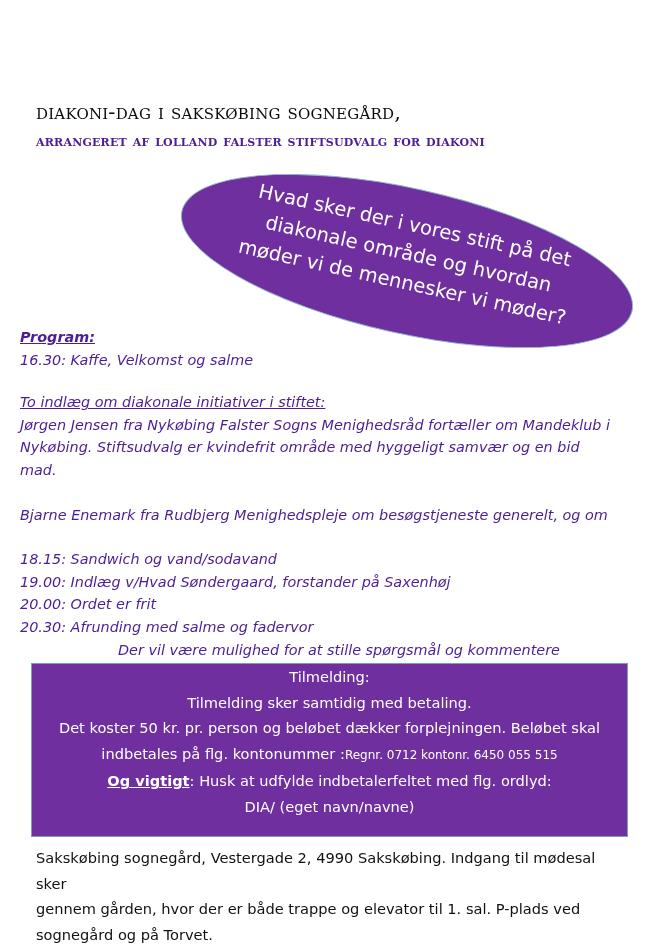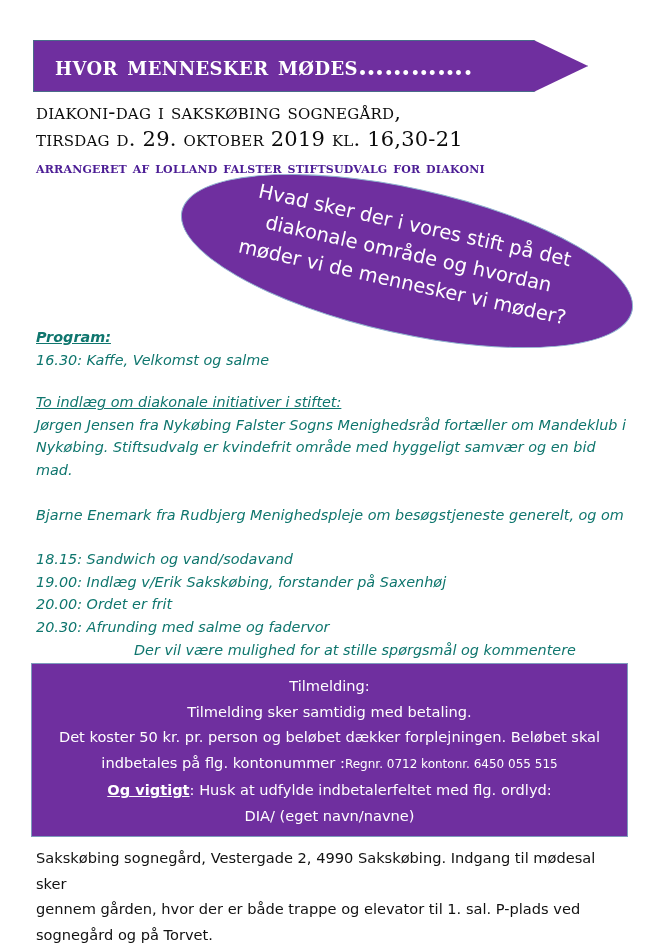--- a/index.html
+++ b/index.html
@@ -113,28 +113,28 @@
     font-family: "DejaVu Sans", sans-serif;
     font-size: 19.5px;
     line-height: 29px;
     padding: 0 26px;
     box-sizing: border-box;
   }
 
   
   .program {
     position: absolute;
-    left: 36px;
+    left: 20px;
     top: 326px;
     width: 600px;
     font-family: "DejaVu Sans", sans-serif;
     font-style: italic;
     font-size: 14.4px;
     line-height: 22.6px;
-    color: #0f766e;
+    color: #4c1d95;
   }
   .program .ln { white-space: normal; }
   .program .u-bold {
     font-weight: bold;
     text-decoration: underline;
   }
   .program .u-plain {
     text-decoration: underline;
     margin-top: 20px;
   }
@@ -149,21 +149,20 @@
     width: 597px;
     height: 174px;
     background: #6F2F9F;
     border: 1px solid #7d9cbc;
     box-sizing: border-box;
     text-align: center;
     color: #ffffff;
     font-family: "DejaVu Sans", sans-serif;
     font-size: 14.6px;
     line-height: 25.6px;
-    padding-top: 9px;
   }
   .reg-box .big {
     font-size: 12px;
   }
   .reg-box .bu {
     font-weight: bold;
     text-decoration: underline;
   }
 
   
@@ -176,28 +175,23 @@
     font-size: 14.6px;
     line-height: 25.5px;
     color: #111111;
   }
 </style>
 </head>
 <body>
 
 <div class="page">
 
-  <div class="banner-wrap">
-    <div class="banner-shape"></div>
-    <div class="banner-title">Hvor mennesker mødes………….</div>
-  </div>
 
   <div class="heading-block">
     <div class="head-1">Diakoni-dag  i Sakskøbing Sognegård,</div>
-    <div class="head-2">tirsdag d. 29. oktober 2019 kl. 16,30-21</div>
     <div class="head-3">Arrangeret af Lolland Falster Stiftsudvalg for diakoni</div>
   </div>
 
   <div class="ellipse-wrap">
     <div class="ellipse-shape"></div>
     <div class="ellipse-text">
       <div>Hvad sker der i vores stift på det</div>
       <div>diakonale område og hvordan</div>
       <div>møder vi de mennesker vi møder?</div>
     </div>
@@ -206,21 +200,21 @@
   <div class="program">
     <div class="ln u-bold">Program:</div>
     <div class="ln">16.30: Kaffe,  Velkomst og salme</div>
     <div class="ln u-plain">To indlæg om diakonale initiativer i stiftet:</div>
     <div class="ln">Jørgen Jensen fra Nykøbing Falster Sogns Menighedsråd fortæller om Mandeklub i</div>
     <div class="ln">Nykøbing. Stiftsudvalg er kvindefrit område med hyggeligt samvær og en bid mad.</div>
     <div class="spacer"></div>
     <div class="ln">Bjarne Enemark fra Rudbjerg Menighedspleje om besøgstjeneste generelt, og om</div>
     <div class="spacer"></div>
     <div class="ln">18.15: Sandwich og vand/sodavand</div>
-    <div class="ln">19.00: Indlæg v/Erik Sakskøbing, forstander på Saxenhøj</div>
+    <div class="ln">19.00: Indlæg v/Hvad Søndergaard, forstander på Saxenhøj</div>
     <div class="ln">20.00: Ordet er frit</div>
     <div class="ln">20.30: Afrunding med salme og fadervor</div>
     <div class="ln indented">Der vil være mulighed for at stille spørgsmål og kommentere</div>
     <div class="ln indented">efter hvert indlæg.</div>
   </div>
 
   <div class="reg-box">
     <div>Tilmelding:</div>
     <div>Tilmelding sker samtidig med betaling.</div>
     <div>Det koster 50 kr. pr. person og beløbet dækker forplejningen. Beløbet skal</div>

